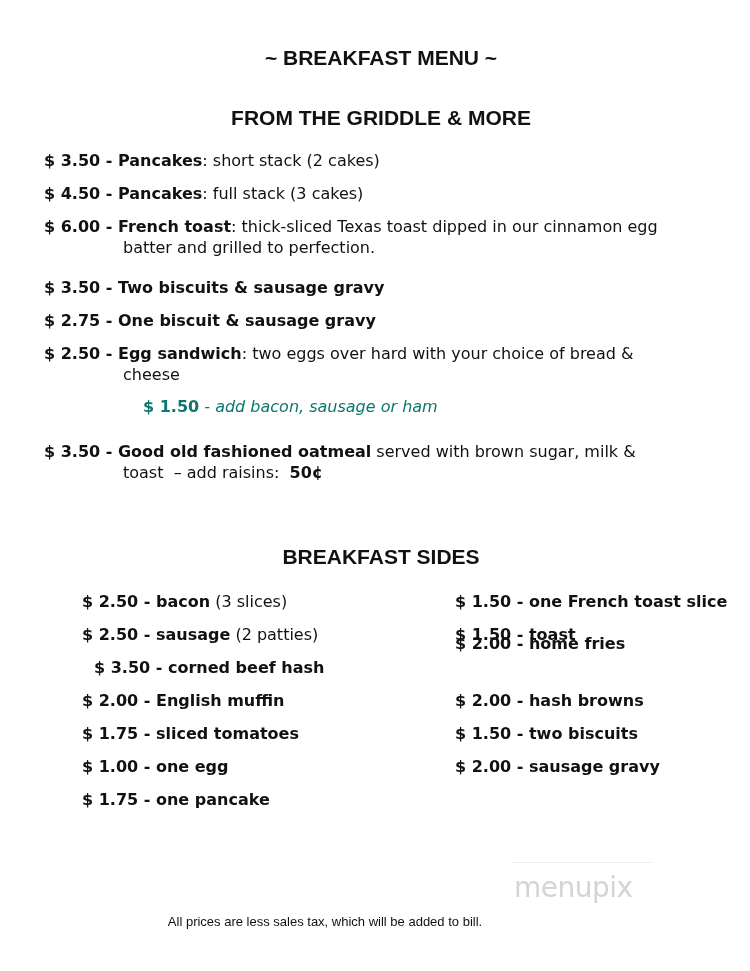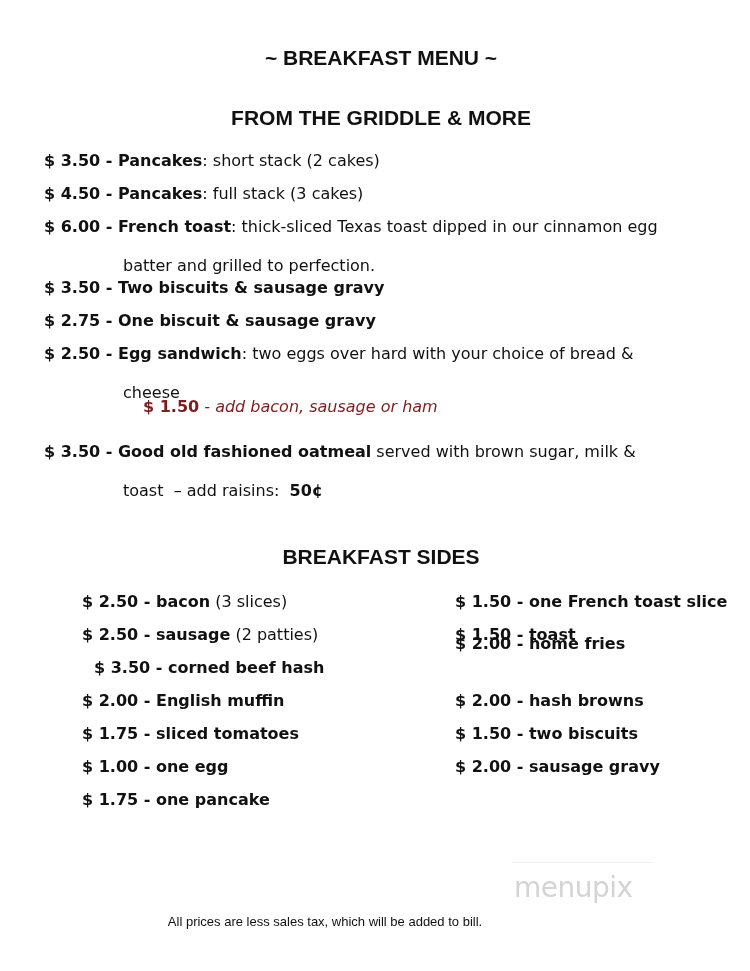--- a/index.html
+++ b/index.html
@@ -7,22 +7,22 @@
   .hdr { position:absolute; left:0; width:750px; text-align:center;
          font-family:"Liberation Sans", sans-serif; font-weight:bold; color:#111;margin-left:6px; }
   .title { top:46px; font-size:21px; }
   .sec1 { top:106px; font-size:21px; }
   .sec2 { top:545px; font-size:21px; }
   .item { position:absolute; left:44px; width:680px; font-family:"DejaVu Sans", sans-serif;
           font-size:16px; line-height:21px; color:#111; }
   .price { font-weight:bold; }
   .name { font-weight:bold; }
   .desc { font-weight:normal; }
-  .cont { padding-left:79px; display:block;margin-top:18px; }
-  .addon { position:absolute; left:143px; font-family:"DejaVu Sans", sans-serif; font-size:16px; color:#7f1d1d; }
+  .cont { padding-left:79px; display:block; }
+  .addon { position:absolute; left:143px; font-family:"DejaVu Sans", sans-serif; font-size:16px; color:#0f766e; }
   .addon .p { font-weight:bold; }
   .addon .t { font-style:italic; }
   .side { position:absolute; font-family:"DejaVu Sans", sans-serif; font-size:16px; font-weight:bold; color:#111; white-space:nowrap;margin-left:38px; }
   .side .d { font-weight:normal; }
   .footer { position:absolute; top:914px; left:0; width:650px; text-align:center;
             font-family:"Liberation Sans", sans-serif; font-size:13px; color:#111; }
   .wm { position:absolute; left:514px; top:871px; font-family:"DejaVu Sans", sans-serif;
         font-size:28px; color:#d4d4d4; letter-spacing:-0.5px; }
   .wmline { position:absolute; left:512px; top:862px; width:140px; height:1px; background:#efefef; }
 </style>

